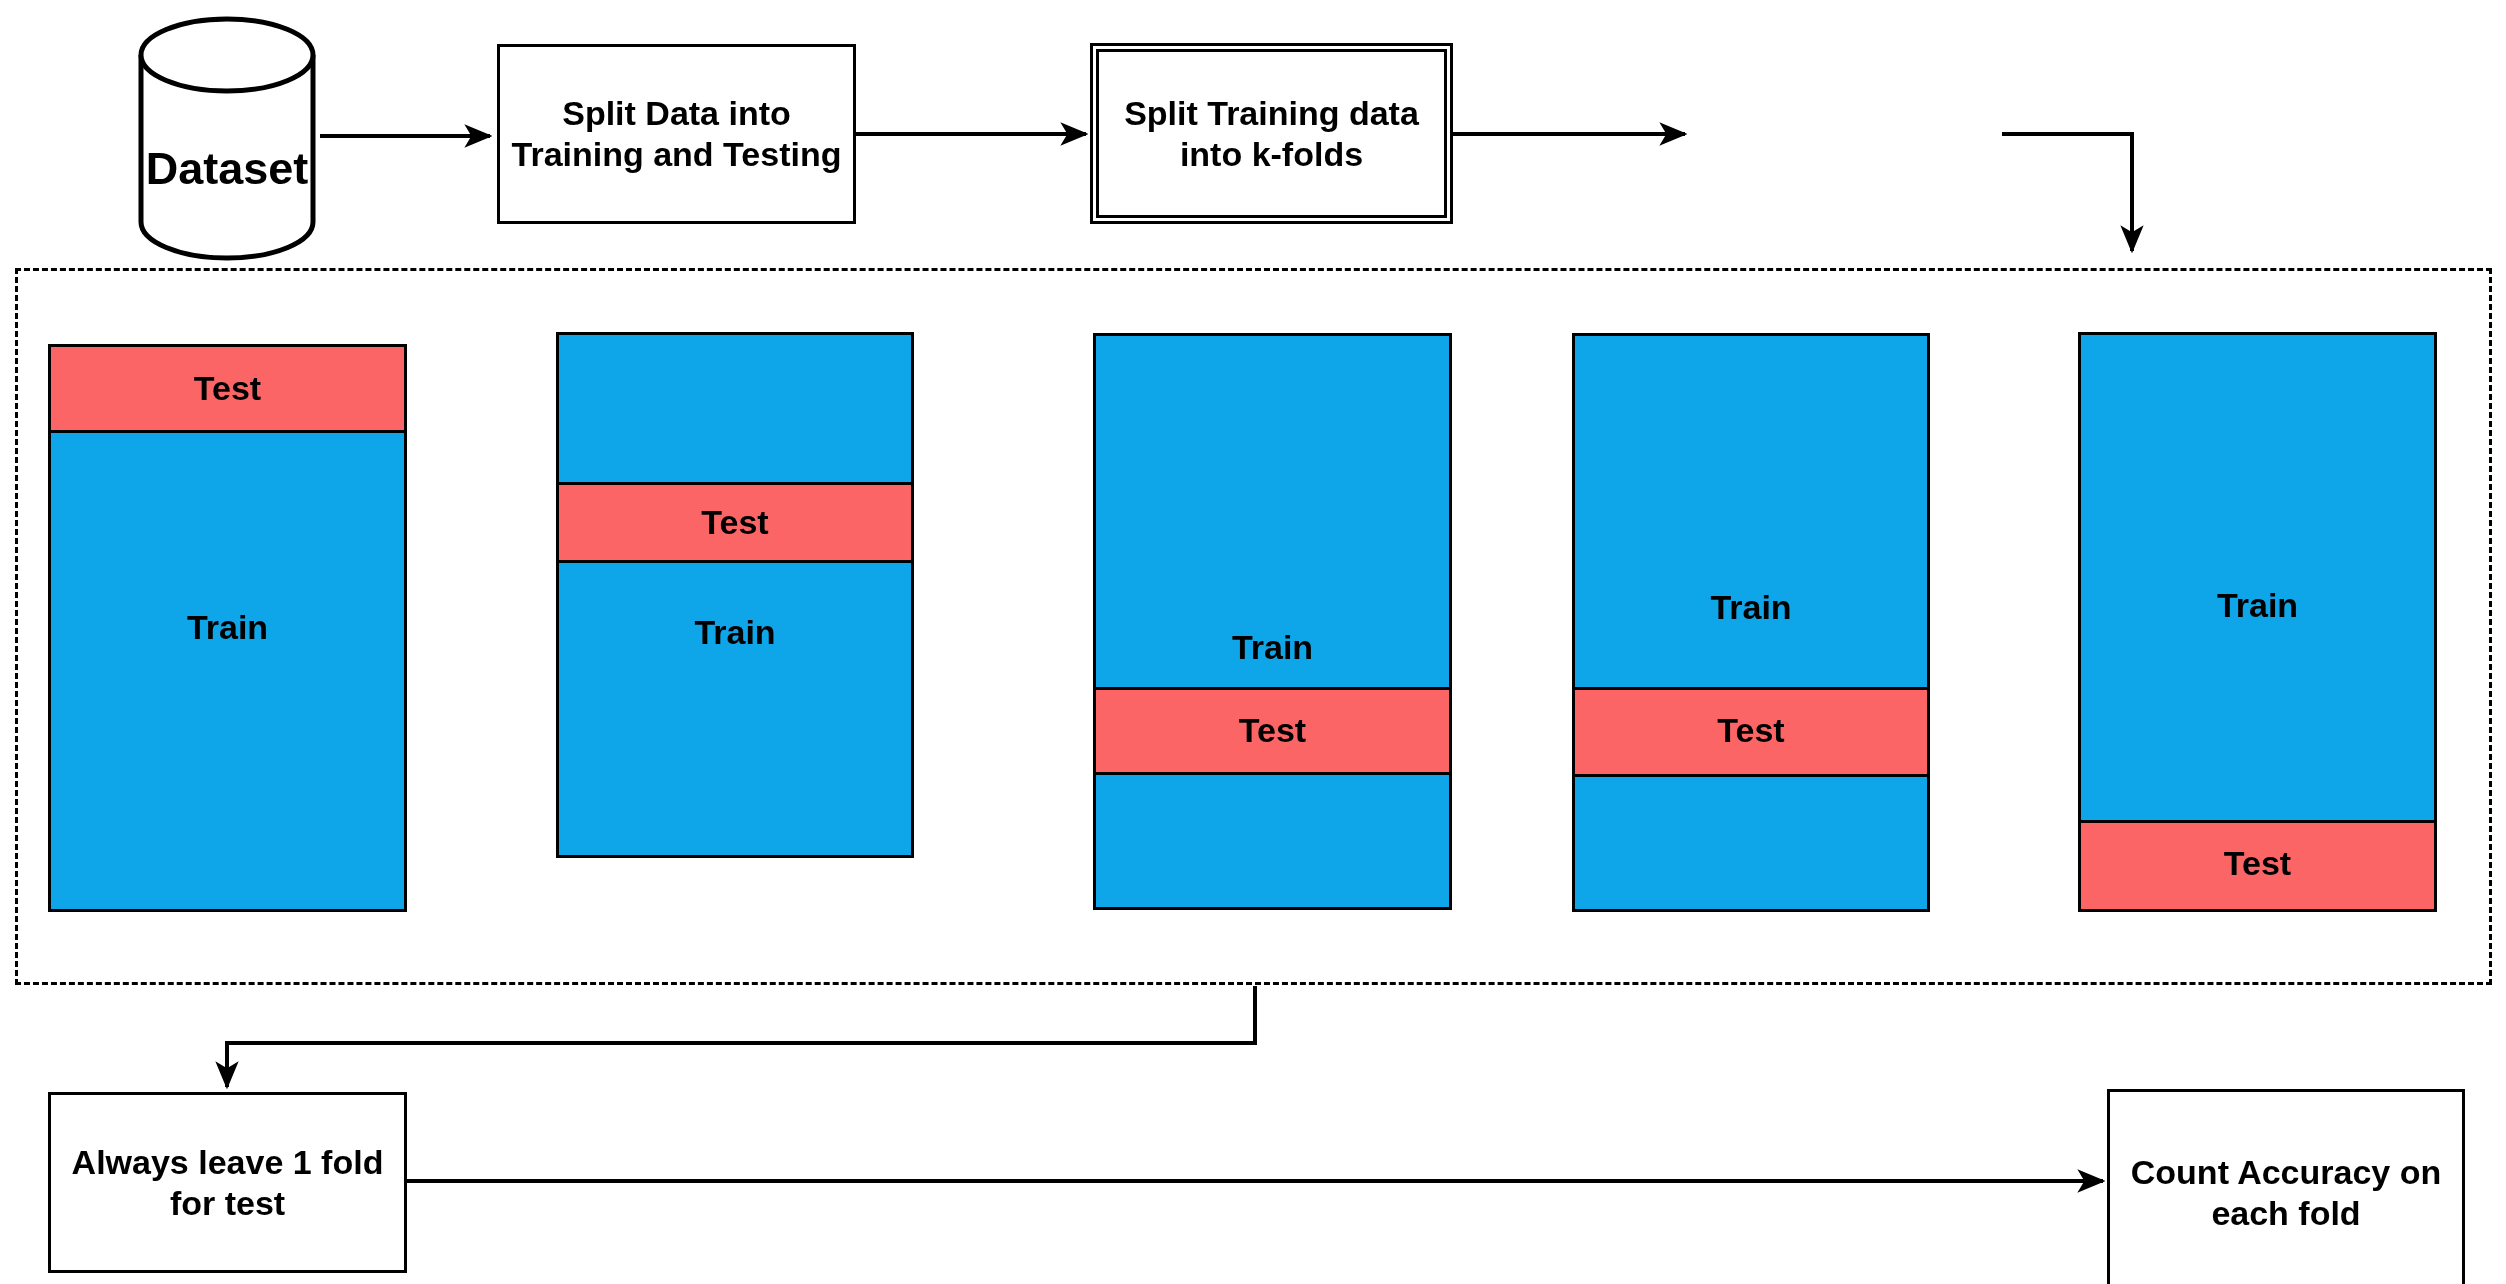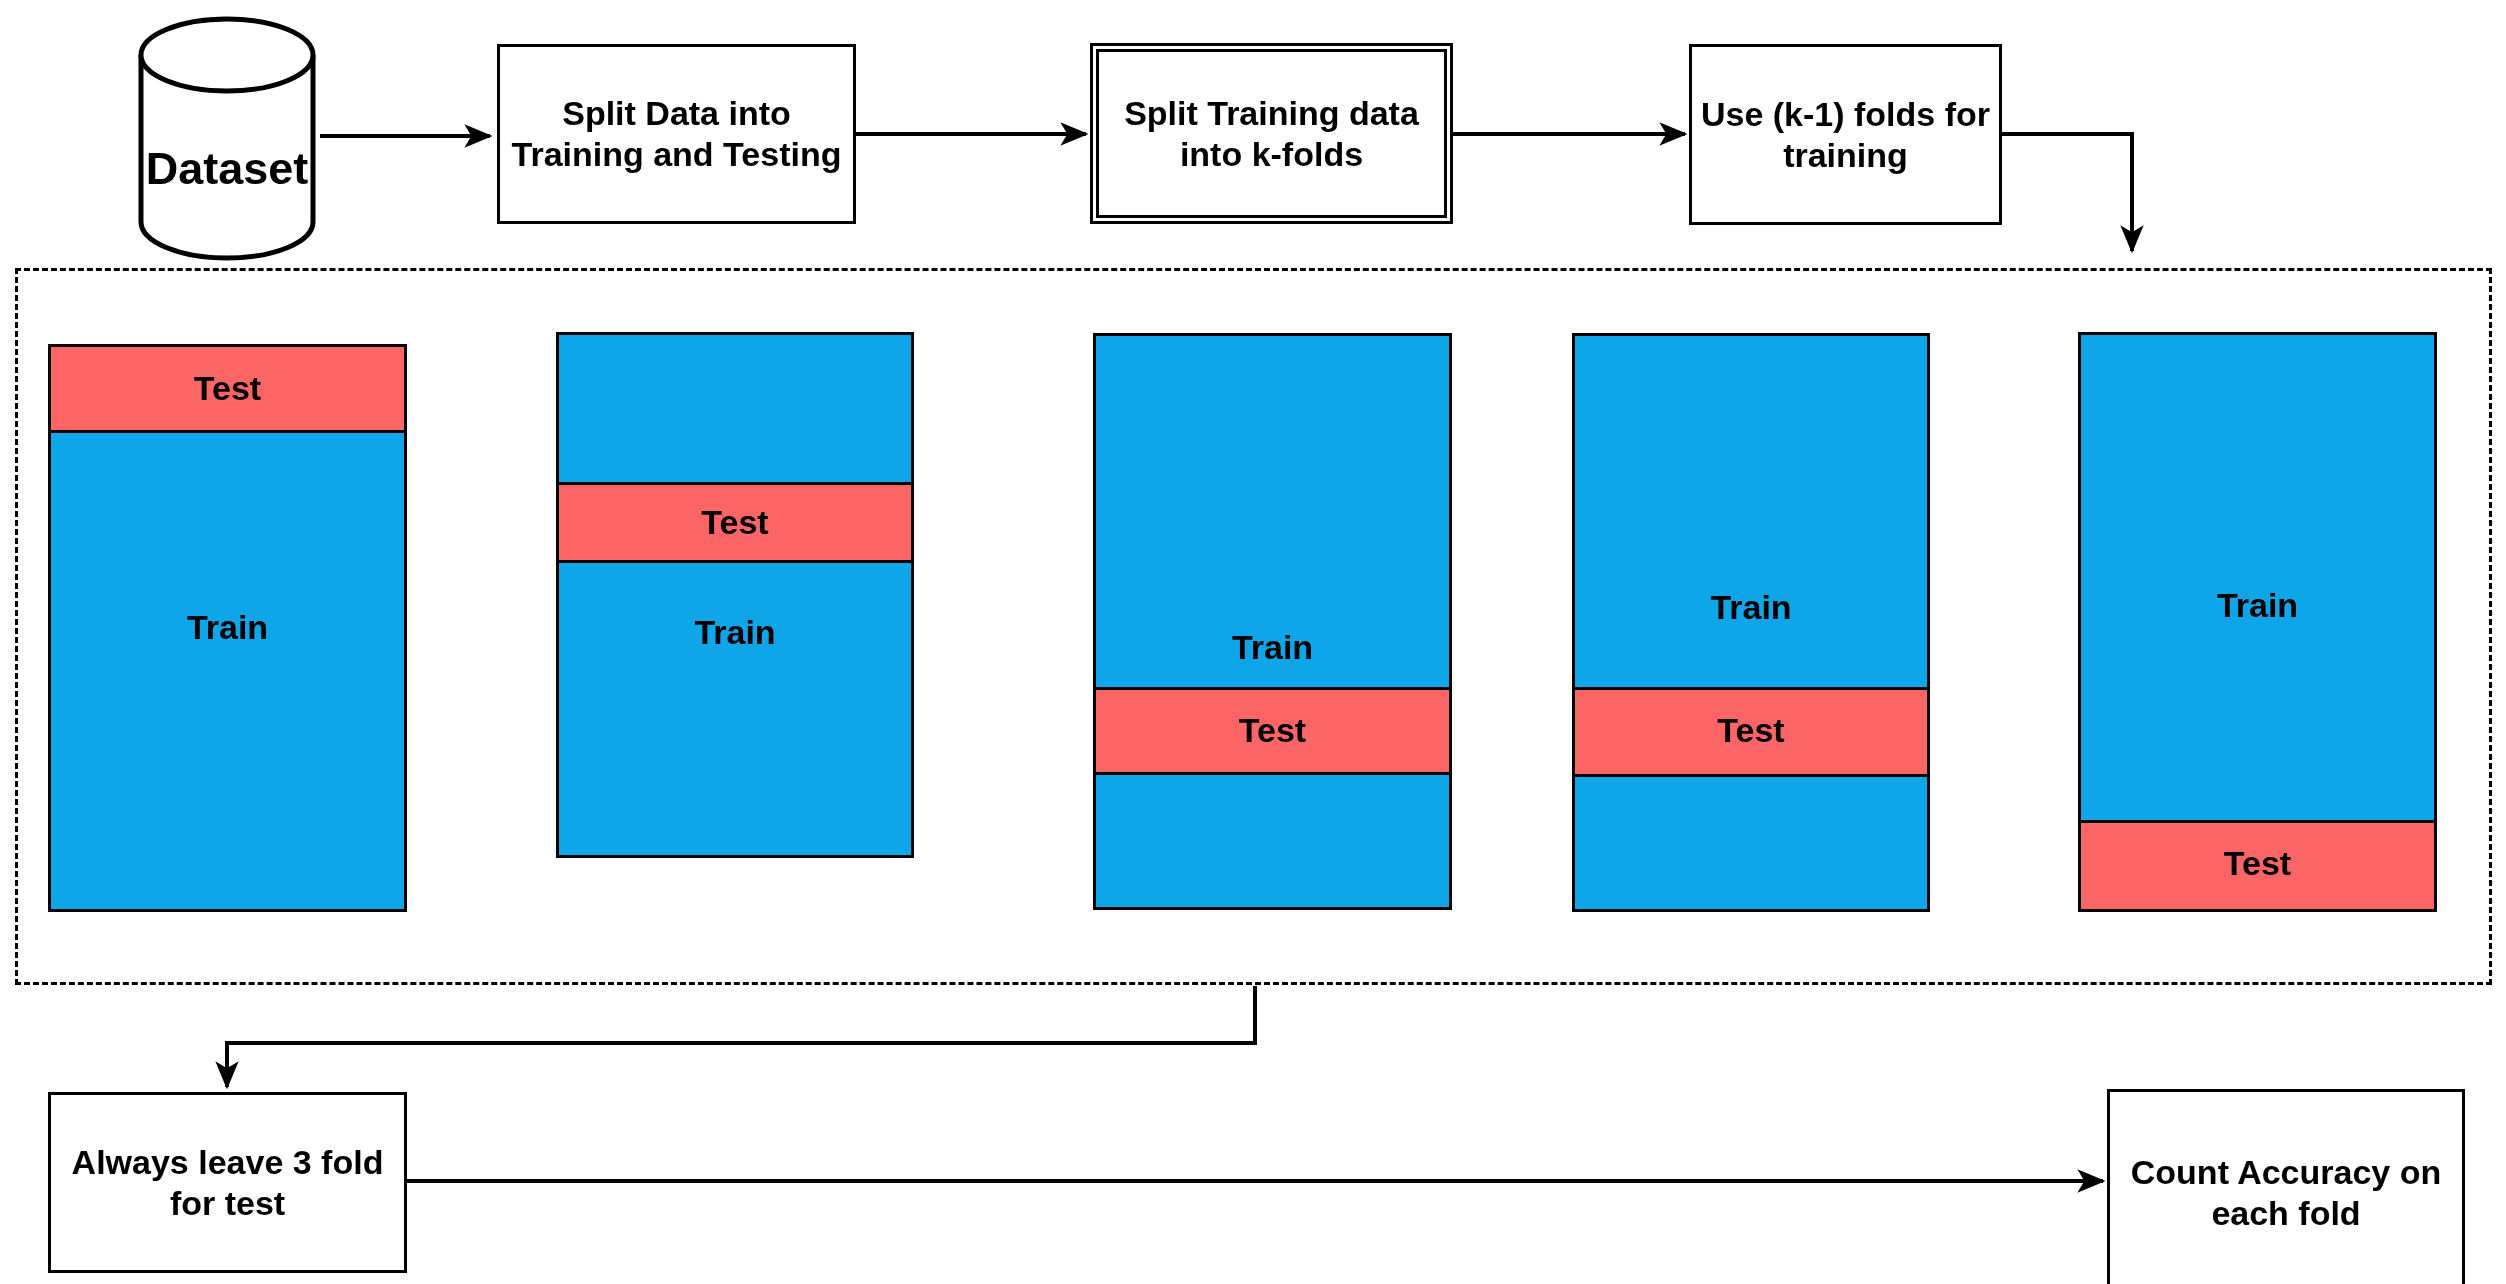--- a/index.html
+++ b/index.html
@@ -58,21 +58,20 @@
       <path d="M4,40 L4,207 A86,36 0 0 0 176,207 L176,40" fill="#fff" stroke="#000" stroke-width="5"></path>
       <ellipse cx="90" cy="40" rx="86" ry="36" fill="#fff" stroke="#000" stroke-width="5"></ellipse>
     </svg>
     <span class="cyl-label">Dataset</span>
   </div>
 
   <div class="box" style="left:497px;top:44px;width:359px;height:180px;padding:0 6px;">Split Data into Training and Testing</div>
 
   <div class="box double" style="left:1090px;top:43px;width:363px;height:181px;padding:0 15px;">Split Training data into k-folds</div>
 
-  <div class="box" style="left:1689px;top:44px;width:313px;height:181px;">Use (k-1) folds for training</div>
 
   <div class="dashed-region" style="left:15px;top:268px;width:2477px;height:717px;"></div>
 
   <div class="fold" style="left:48px;top:344px;width:359px;height:568px;">
     <div class="test-seg" style="top:0;height:83px;border-bottom:3px solid #000;"></div>
     <span class="fold-label" style="top:41px;">Test</span>
     <span class="fold-label" style="top:280px;">Train</span>
   </div>
 
   <div class="fold" style="left:556px;top:332px;width:358px;height:526px;">
@@ -92,17 +91,17 @@
     <span class="fold-label" style="top:271px;">Train</span>
     <span class="fold-label" style="top:394px;">Test</span>
   </div>
 
   <div class="fold" style="left:2078px;top:332px;width:359px;height:580px;">
     <div class="test-seg" style="top:485px;bottom:0;border-top:3px solid #000;"></div>
     <span class="fold-label" style="top:270px;">Train</span>
     <span class="fold-label" style="top:528px;">Test</span>
   </div>
 
-  <div class="box" style="left:48px;top:1092px;width:359px;height:181px;">Always leave 3 fold for test</div>
+  <div class="box" style="left:48px;top:1092px;width:359px;height:181px;">Always leave 1 fold for test</div>
 
   <div class="box" style="left:2107px;top:1089px;width:358px;height:208px;">Count Accuracy on each fold</div>
 
 </div>
 
 </body></html>

